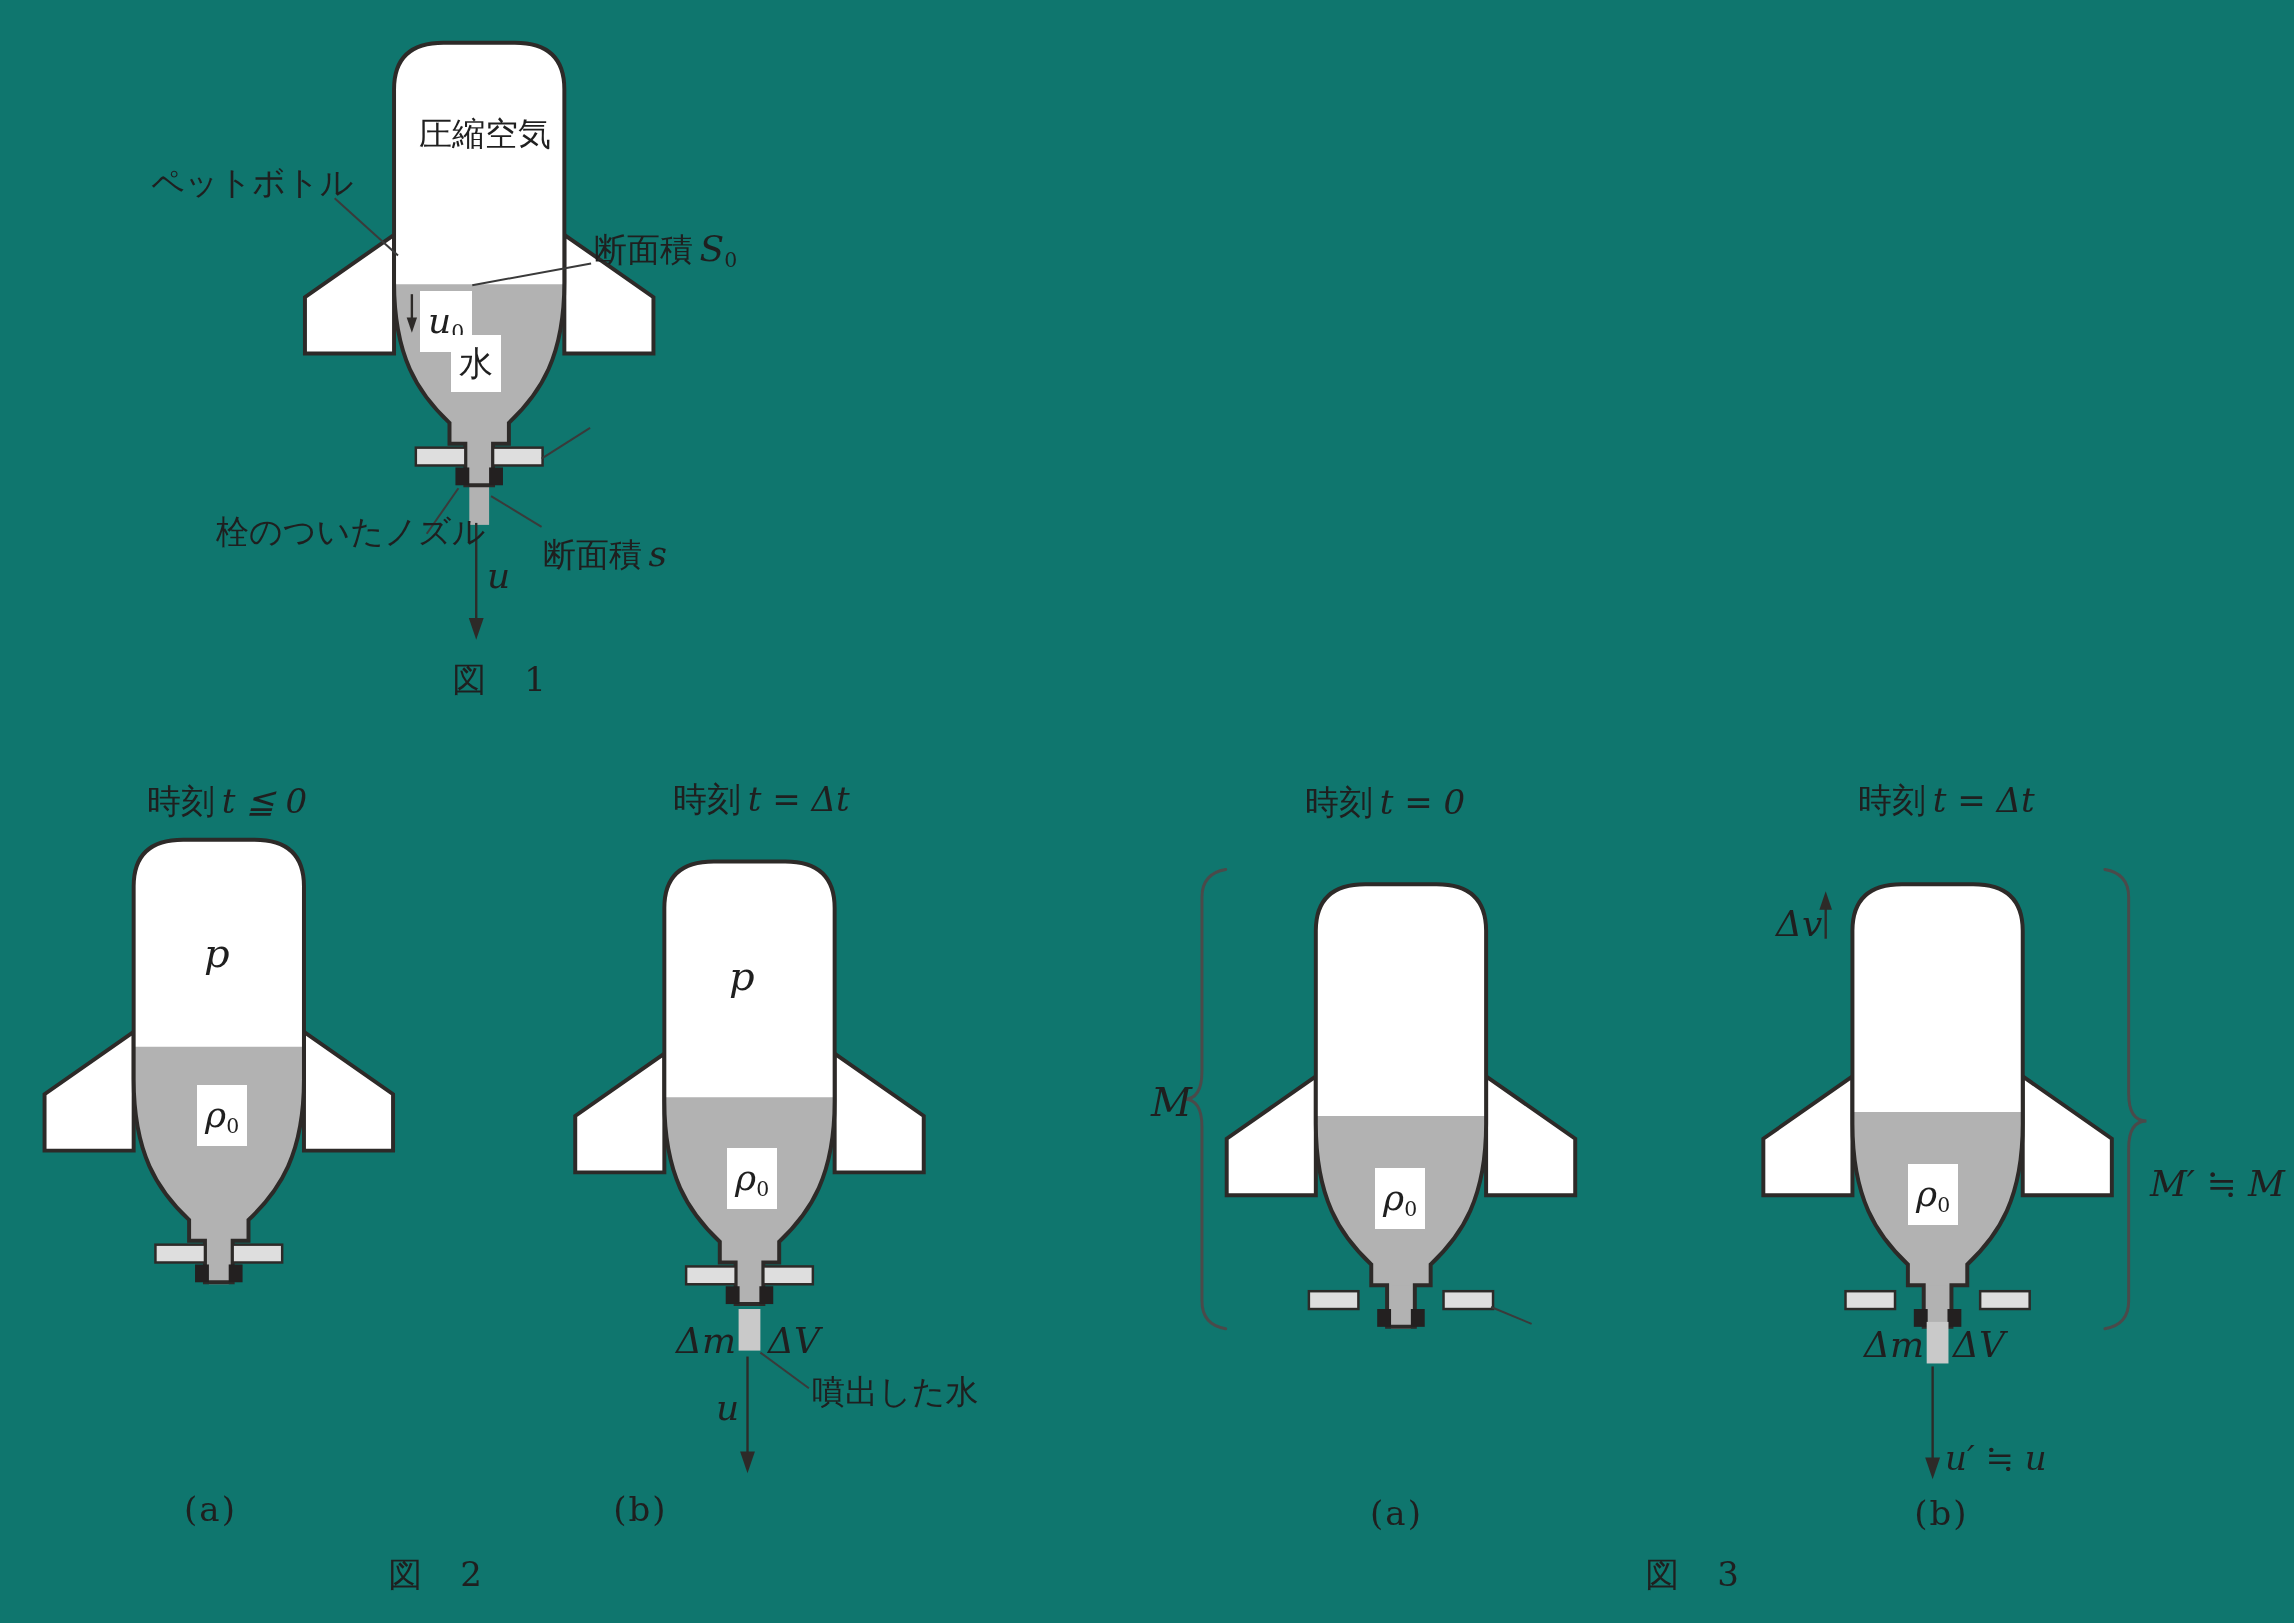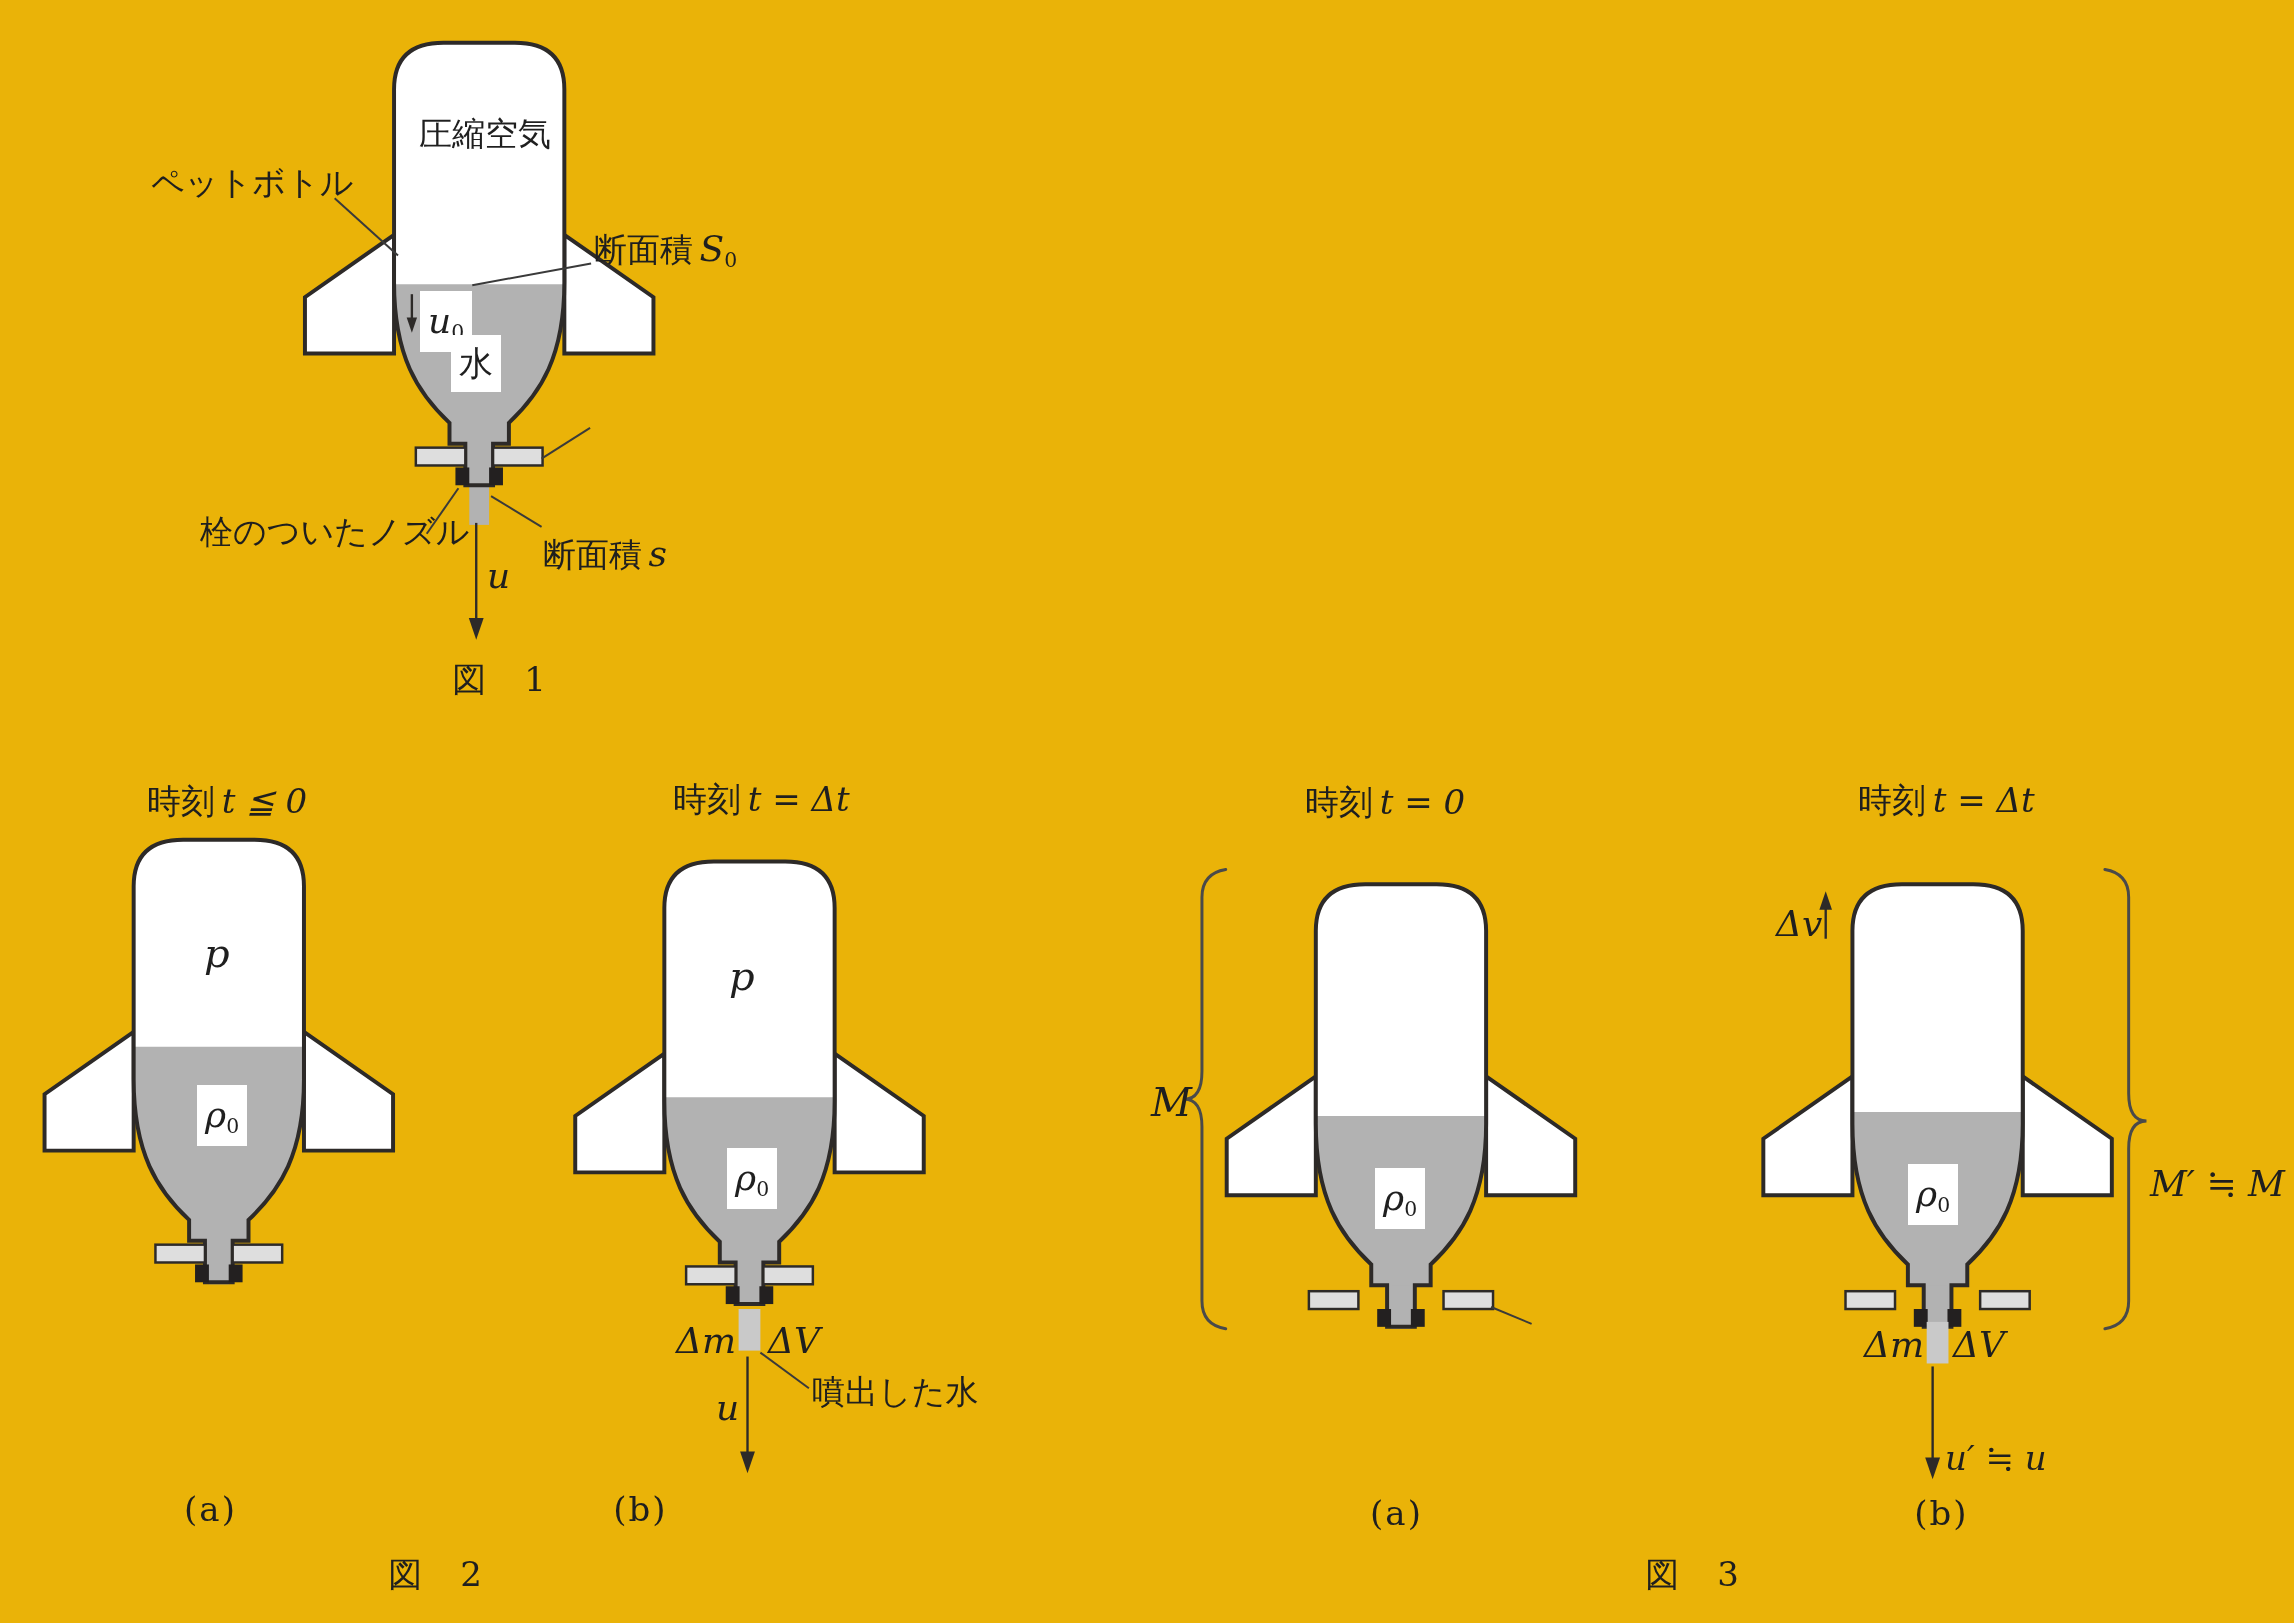--- a/index.html
+++ b/index.html
@@ -1,16 +1,16 @@
 <!DOCTYPE html>
 <html><head>
 <meta charset="utf-8">
 <style>
   html,body{margin:0;padding:0;background:#fff;}
-  .canvas{position:relative;width:2295px;height:1624px;background:#eab308;overflow:hidden;
+  .canvas{position:relative;width:2295px;height:1624px;background:#0f766e;overflow:hidden;
           font-family:"DejaVu Serif","DejaVu Sans",serif;color:#1f1f1f;}
   svg.scene{position:absolute;left:0;top:0;}
   .lbl{position:absolute;white-space:nowrap;font-size:33px;line-height:1.2;}
   .jp{font-family:"DejaVu Serif","DejaVu Sans",serif;}
   .mi{font-style:italic;font-family:"DejaVu Serif",serif;}
   .math36{font-size:36px;}
   .math40{font-size:40px;font-style:italic;font-family:"DejaVu Serif",serif;}
   .sub{font-size:0.62em;vertical-align:-0.28em;font-style:normal;}
   .whitebox{background:#ffffff;padding:8px 8px;}
   .center{text-align:center;}
@@ -148,21 +148,21 @@
   </div>
   <div class="lbl jp" style="left:594px;top:227px">
     <span>断面積</span> <span class="mi math36">S</span><span class="sub">0</span>
   </div>
   <div class="lbl whitebox" style="left:420px;top:291px">
     <span class="mi math36">u</span><span class="sub">0</span>
   </div>
   <div class="lbl jp whitebox" style="left:451px;top:335px;font-size:34px">
     <span>水</span>
   </div>
-  <div class="lbl jp" style="left:200px;top:512px">
+  <div class="lbl jp" style="left:216px;top:512px">
     <span>栓のついたノズル</span>
   </div>
   <div class="lbl jp" style="left:543px;top:532px">
     <span>断面積</span> <span class="mi math36">s</span>
   </div>
   <div class="lbl" style="left:487px;top:554px">
     <span class="mi math36">u</span>
   </div>
   <div class="lbl jp caption center" style="left:411px;top:659px;width:178px">
     <span>図　1</span>

